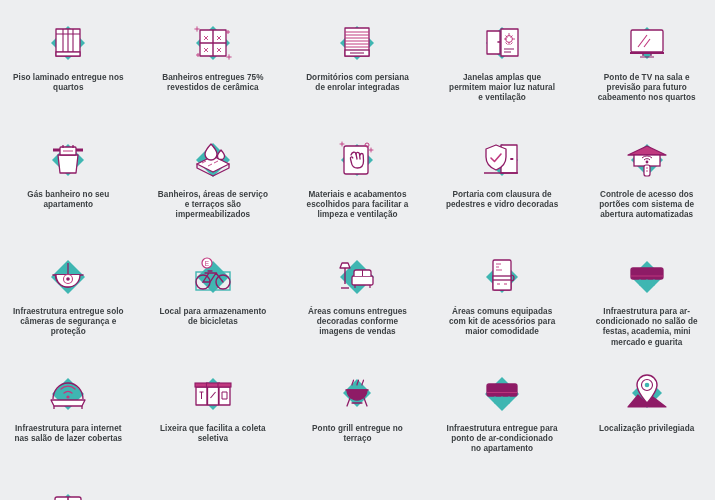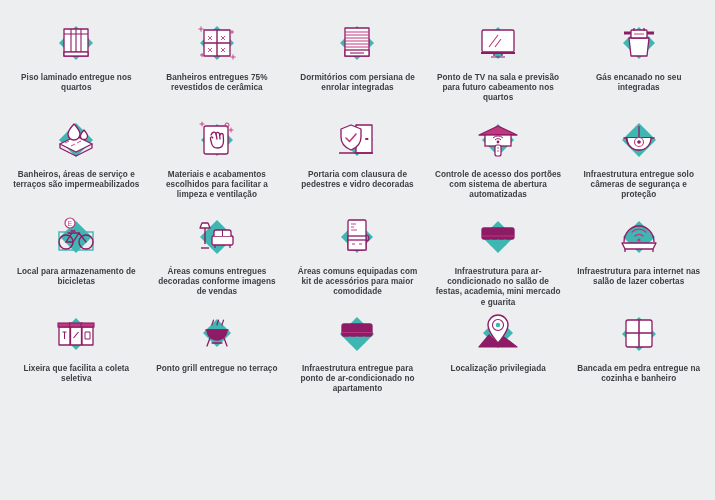--- a/index.html
+++ b/index.html
@@ -18,20 +18,21 @@
   #amenities-grid {
     width: 715px;
     height: 392px;
     padding: 14px 6px 6px 6px;
     display: grid;
     grid-template-columns: repeat(5, 1fr);
     grid-auto-rows: 97px;
     column-gap: 0px;
     row-gap: 0px;
     align-content: start;
+    gap: 20px;
   }
 
   .amenity-item {
     display: flex;
     flex-direction: column;
     align-items: center;
     justify-content: flex-start;
     padding: 0 6px;
   }
 
@@ -105,40 +106,54 @@
           <rect x="19" y="34" width="24" height="6" fill="#ffffff" stroke="#8e1b66" stroke-width="1.3"></rect>
           <path d="M24 37H38" stroke="#8e1b66" stroke-width="1.1"></path>
         </svg>
       </div>
       <div class="amenity-label">Dormitórios com persiana de enrolar integradas</div>
     </div>
     <div class="amenity-item">
       <div class="icon-wrap">
         <svg viewBox="0 0 62 52" xmlns="http://www.w3.org/2000/svg">
           <polygon points="31,11 47,27 31,43 15,27" fill="#3fb6b2" opacity="1"></polygon>
+          <rect x="30" y="13" width="17" height="27" fill="#ffffff" stroke="#8e1b66" stroke-width="1.3" stroke-linejoin="round"></rect>
+          <rect x="16" y="15" width="13" height="23" fill="#ffffff" stroke="#8e1b66" stroke-width="1.3" stroke-linejoin="round"></rect>
+          <path d="M27 26h1.5" stroke="#8e1b66" stroke-width="1.6" stroke-linecap="round"></path>
+          <circle cx="38" cy="23" r="3.4" fill="none" stroke="#c0397f" stroke-width="1"></circle>
+          <path d="M38 17v3M38 26v3M33 23h3M41 23h3M34.5 19.5l2 2M41.5 19.5l-2 2M34.5 26.5l2 2M41.5 26.5l-2 2" stroke="#c0397f" stroke-width="0.9"></path>
+          <path d="M33 33h10M33 36h7" stroke="#8e1b66" stroke-width="1"></path>
+        </svg>
+      </div>
+      <div class="amenity-label">Janelas amplas que permitem maior luz natural e ventilação</div>
+    </div>
+    <div class="amenity-item">
+      <div class="icon-wrap">
+        <svg viewBox="0 0 62 52" xmlns="http://www.w3.org/2000/svg">
+          <polygon points="31,11 47,27 31,43 15,27" fill="#3fb6b2" opacity="1"></polygon>
           <rect x="15" y="14" width="32" height="22" rx="1.5" fill="#ffffff" stroke="#8e1b66" stroke-width="1.3" stroke-linejoin="round"></rect>
           <path d="M22 31l9-12M28 31l6-8" stroke="#c0397f" stroke-width="1.1"></path>
           <path d="M14 37h34" stroke="#8e1b66" stroke-width="2"></path>
           <path d="M27 37v3M35 37v3M24 41h14" stroke="#8e1b66" stroke-width="1.2"></path>
         </svg>
       </div>
       <div class="amenity-label">Ponto de TV na sala e previsão para futuro cabeamento nos quartos</div>
     </div>
     <div class="amenity-item">
       <div class="icon-wrap">
         <svg viewBox="0 0 62 52" xmlns="http://www.w3.org/2000/svg">
           <polygon points="31,11 47,27 31,43 15,27" fill="#3fb6b2" opacity="1"></polygon>
           <path d="M21 22h20l-2 18H23z" fill="#ffffff" stroke="#8e1b66" stroke-width="1.3" stroke-linejoin="round"></path>
           <rect x="23" y="14" width="16" height="8" rx="1" fill="#ffffff" stroke="#8e1b66" stroke-width="1.3" stroke-linejoin="round"></rect>
           <path d="M26 18h10" stroke="#c0397f" stroke-width="1"></path>
           <path d="M16 17h7M39 17h7" stroke="#8e1b66" stroke-width="3"></path>
           <path d="M26 12v3M36 12v3" stroke="#8e1b66" stroke-width="1.3"></path>
         </svg>
       </div>
-      <div class="amenity-label">Gás encanado no seu integradas</div>
+      <div class="amenity-label">Gás banheiro no seu apartamento</div>
     </div>
     <div class="amenity-item">
       <div class="icon-wrap">
         <svg viewBox="0 0 62 52" xmlns="http://www.w3.org/2000/svg">
           <polygon points="31,10 48,27 31,44 14,27" fill="#3fb6b2" opacity="1"></polygon>
           <path d="M15 31l16-8 16 8-16 8z" fill="#ffffff" stroke="#8e1b66" stroke-width="1.3" stroke-linejoin="round"></path>
           <path d="M15 31v4l16 8 16-8v-4" fill="none" stroke="#8e1b66" stroke-width="1.3" stroke-linecap="round" stroke-linejoin="round"></path>
           <path d="M20 30l4-2M26 33l4-2M32 30l4-2" stroke="#c0397f" stroke-width="0.9"></path>
           <path d="M29 11c0 0-6 6.5-6 10a6 6 0 0012 0c0-3.5-6-10-6-10z" fill="#ffffff" stroke="#8e1b66" stroke-width="1.3" stroke-linejoin="round"></path>
           <path d="M39 17c0 0-3.5 4-3.5 6a3.5 3.5 0 007 0c0-2-3.5-6-3.5-6z" fill="#ffffff" stroke="#8e1b66" stroke-width="1.3" stroke-linejoin="round"></path>

